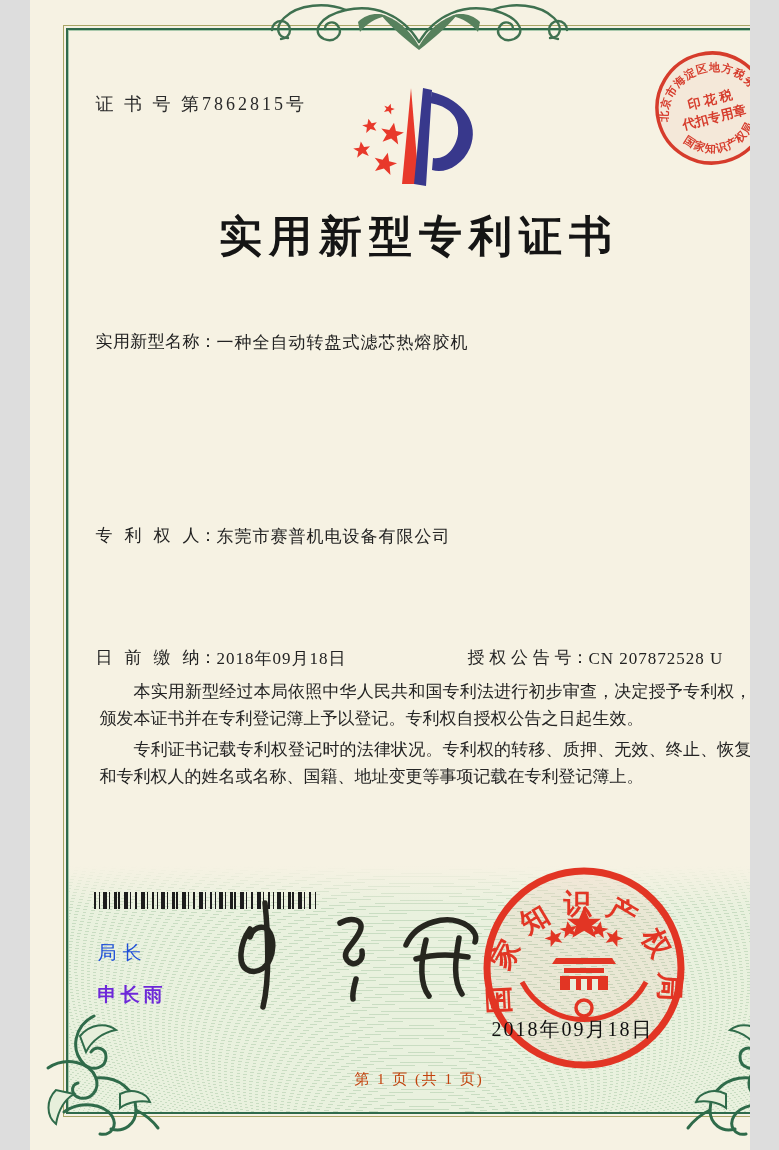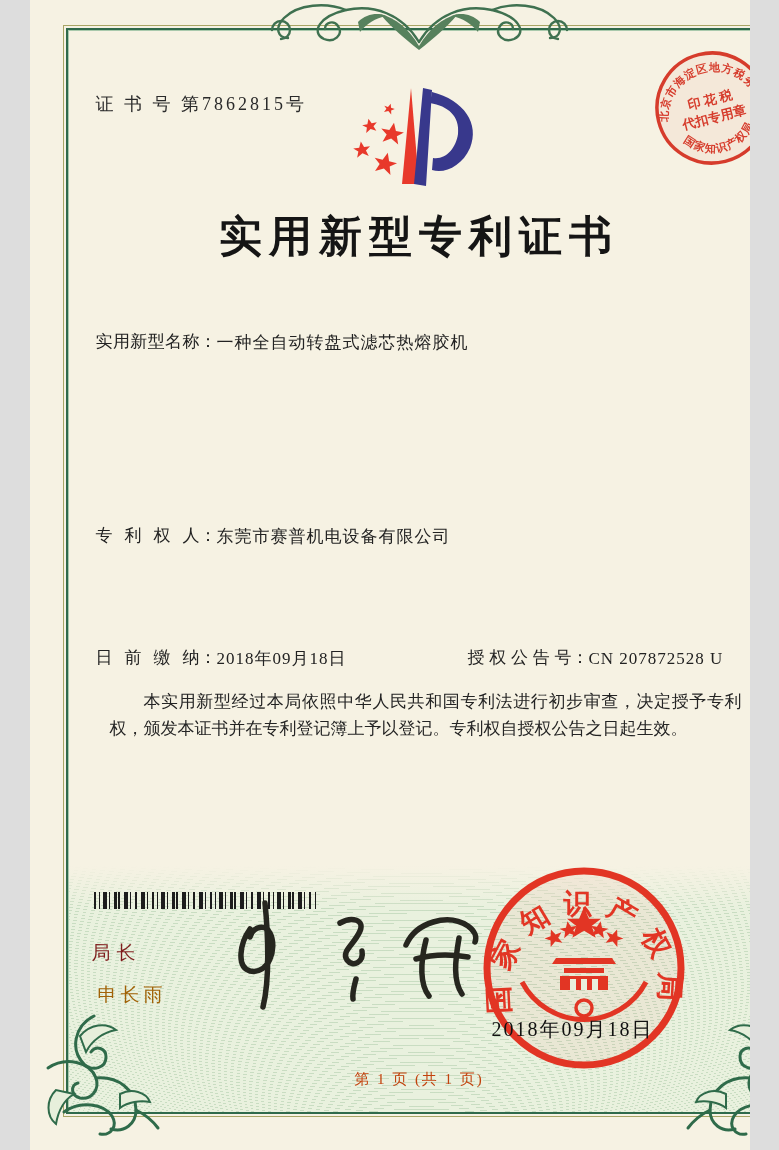--- a/index.html
+++ b/index.html
@@ -21,42 +21,42 @@
   .title{left:0;top:208px;width:779px;text-align:center;font-size:43px;font-weight:bold;
          letter-spacing:7px;color:#151515;}
   .field-row{left:66px;font-size:17px;color:#222;width:660px;}
   .field-label{display:inline-block;width:104px;text-align:justify;text-align-last:justify;
                vertical-align:top;}
   .colon{vertical-align:top;}
   .field-value{display:inline-block;max-width:540px;vertical-align:top;letter-spacing:1px;line-height:26px;}
   .grant-right{position:absolute;left:372px;top:0;}
   .paragraphs{left:66px;top:674px;width:660px;font-size:17px;line-height:27px;
               text-align:justify;color:#242424;}
-  .paragraphs p{margin:14px;text-indent:2em;}
+  .paragraphs p{margin:4px;text-indent:2em;}
   
   .green-panel{
     left:39px;top:866px;width:705px;height:246px;
     background:
       repeating-radial-gradient(140% 95% at 50% 140%,rgba(105,160,110,.25) 0 1px,rgba(0,0,0,0) 1px 6px),
       #e9f1de;
   }
   .panel-fade{left:0;top:0;width:100%;height:42px;
     background:linear-gradient(#f6f2e3,rgba(246,242,227,0));}
   .barcode{
     left:64px;top:892px;width:222px;height:17px;
     background:repeating-linear-gradient(90deg,
       #1d1d1d 0 2px,transparent 2px 5px,#1d1d1d 5px 6px,transparent 6px 9px,
       #1d1d1d 9px 13px,transparent 13px 15px,#1d1d1d 15px 16px,transparent 16px 20px,
       #1d1d1d 20px 23px,transparent 23px 24px,#1d1d1d 24px 26px,transparent 26px 30px,
       #1d1d1d 30px 34px,transparent 34px 36px,#1d1d1d 36px 37px,transparent 37px 41px,
       #1d1d1d 41px 43px,transparent 43px 47px,#1d1d1d 47px 51px,transparent 51px 53px,
       #1d1d1d 53px 54px,transparent 54px 58px);
   }
-  .director-title{left:62px;top:940px;font-size:19px;letter-spacing:6px;color:#7f1d1d;}
-  .director-name{left:68px;top:982px;font-size:19px;letter-spacing:4px;color:#a16207;}
+  .director-title{left:68px;top:940px;font-size:19px;letter-spacing:6px;color:#1d4ed8;}
+  .director-name{left:68px;top:982px;font-size:19px;letter-spacing:4px;color:#6d28d9;font-weight:bold;}
   .signature{left:190px;top:893px;}
   .seal{left:448px;top:862px;}
   .seal-date{left:462px;top:1016px;font-size:20px;letter-spacing:2px;color:#111;z-index:5;}
   .tax-stamp{left:620px;top:46px;transform:rotate(-14deg);}
   .footer{left:0;top:1070px;width:779px;text-align:center;font-size:15px;
           letter-spacing:2px;color:#c2410c;}
   .top-flourish{left:232px;top:0;}
   .corner-left{left:6px;top:1012px;}
   .corner-right{left:655px;top:1012px;transform:scaleX(-1);}
   .z2{z-index:2;}
@@ -158,20 +158,21 @@
   </div>
   <div class="abs field-row" style="top:646px">
     <span class="field-label">日前缴纳</span><span class="colon">：</span><span class="field-value">2018年09月18日</span>
     <span class="grant-right">
       <span class="field-label">授权公告号</span><span class="colon">：</span><span class="field-value">CN 207872528 U</span>
     </span>
   </div>
 
   <div class="abs paragraphs">
     <p>本实用新型经过本局依照中华人民共和国专利法进行初步审查，决定授予专利权，颁发本证书并在专利登记簿上予以登记。专利权自授权公告之日起生效。</p>
+    <p>专利证书记载专利权登记时的法律状况。专利权的转移、质押、无效、终止、恢复和专利权人的姓名或名称、国籍、地址变更等事项记载在专利登记簿上。</p>
   </div>
 
   <div class="abs green-panel">
     <div class="abs panel-fade"></div>
   </div>
 
   <div class="abs barcode z2"></div>
 
   <div class="abs director-title z2">局长</div>
   <div class="abs director-name z2">申长雨</div>

